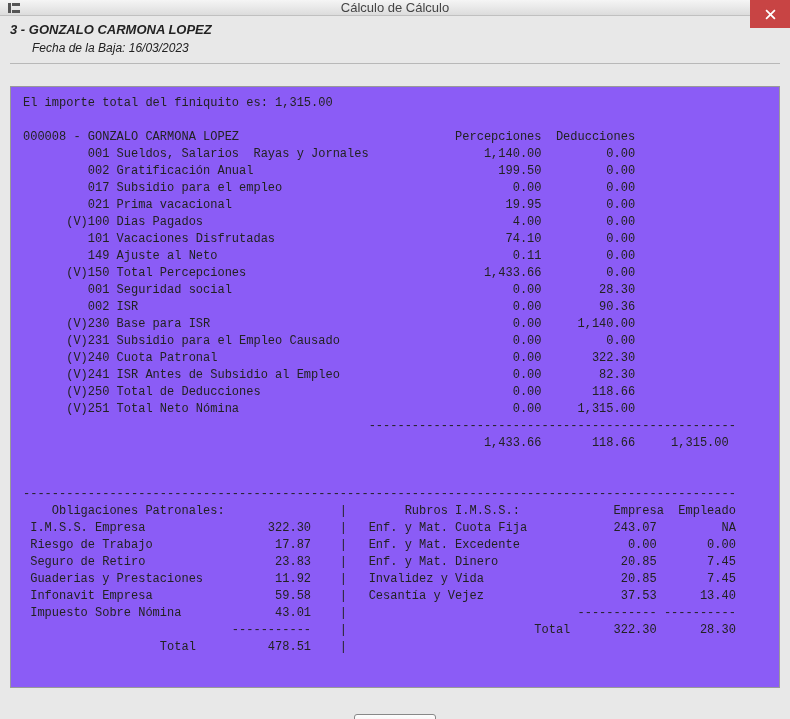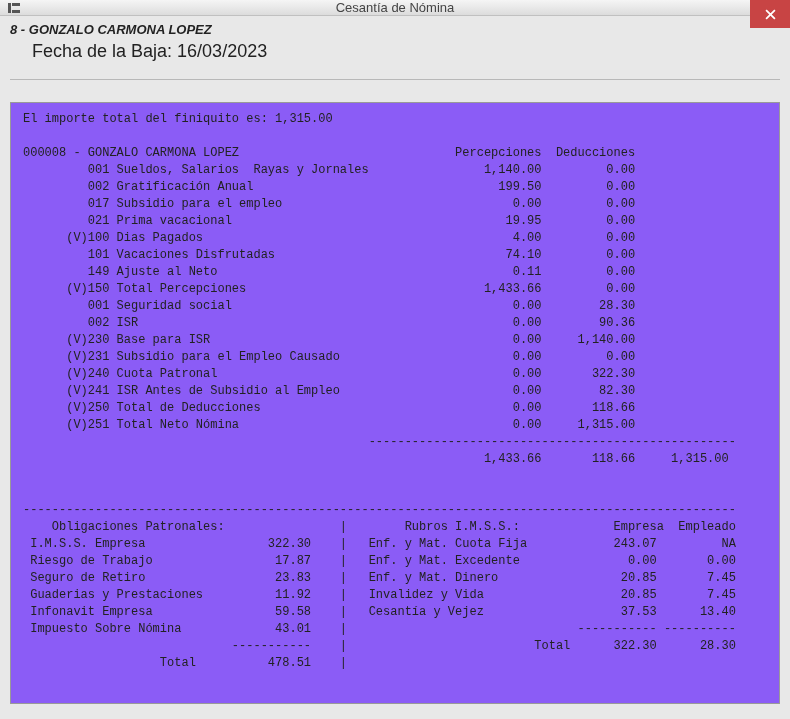--- a/index.html
+++ b/index.html
@@ -52,25 +52,26 @@
     padding: 6px 10px 10px 10px;
   }
   .emp-name {
     font-weight: bold;
     font-style: italic;
     font-size: 13px;
     color: #222;
     margin-bottom: 4px;
   }
   .baja-line {
-    font-size: 18px;
+    font-style: italic;
+    font-size: 12px;
     color: #222;
     padding-left: 22px;
     border-bottom: 1px solid #b8b8b8;
-    padding-bottom: 17px;
+    padding-bottom: 8px;
   }
 
   .content-wrap {
     flex: 1;
     padding: 0 10px 8px 10px;
   }
   .report-box {
     width: 100%;
     height: 602px;
     background: #8b5cf6;
@@ -108,30 +109,30 @@
 <div class="window">
 
   <div class="title-bar">
     <span class="app-icon">
       <svg viewBox="0 0 16 16">
           <rect x="2" y="3" width="3" height="10" fill="#555"></rect>
           <rect x="6" y="3" width="8" height="3" fill="#555"></rect>
           <rect x="6" y="10" width="8" height="3" fill="#555"></rect>
         </svg>
     </span>
-    <span class="title-text">Cesantía de Nómina</span>
+    <span class="title-text">Cálculo de Cálculo</span>
     <div class="close-btn">
       <svg viewBox="0 0 10 10">
           <path d="M1 1 L9 9 M9 1 L1 9" stroke="#fff" stroke-width="1.6"></path>
         </svg>
     </div>
   </div>
 
   <div class="header-strip">
-    <div class="emp-name">8 - GONZALO CARMONA LOPEZ</div>
+    <div class="emp-name">3 - GONZALO CARMONA LOPEZ</div>
     <div class="baja-line">Fecha de la Baja: 16/03/2023</div>
   </div>
 
   <div class="content-wrap">
     <pre class="report-box" id="report">El importe total del finiquito es: 1,315.00
 
 000008 - GONZALO CARMONA LOPEZ                              Percepciones  Deducciones
          001 Sueldos, Salarios  Rayas y Jornales                1,140.00         0.00
          002 Gratificación Anual                                  199.50         0.00
          017 Subsidio para el empleo                                0.00         0.00

